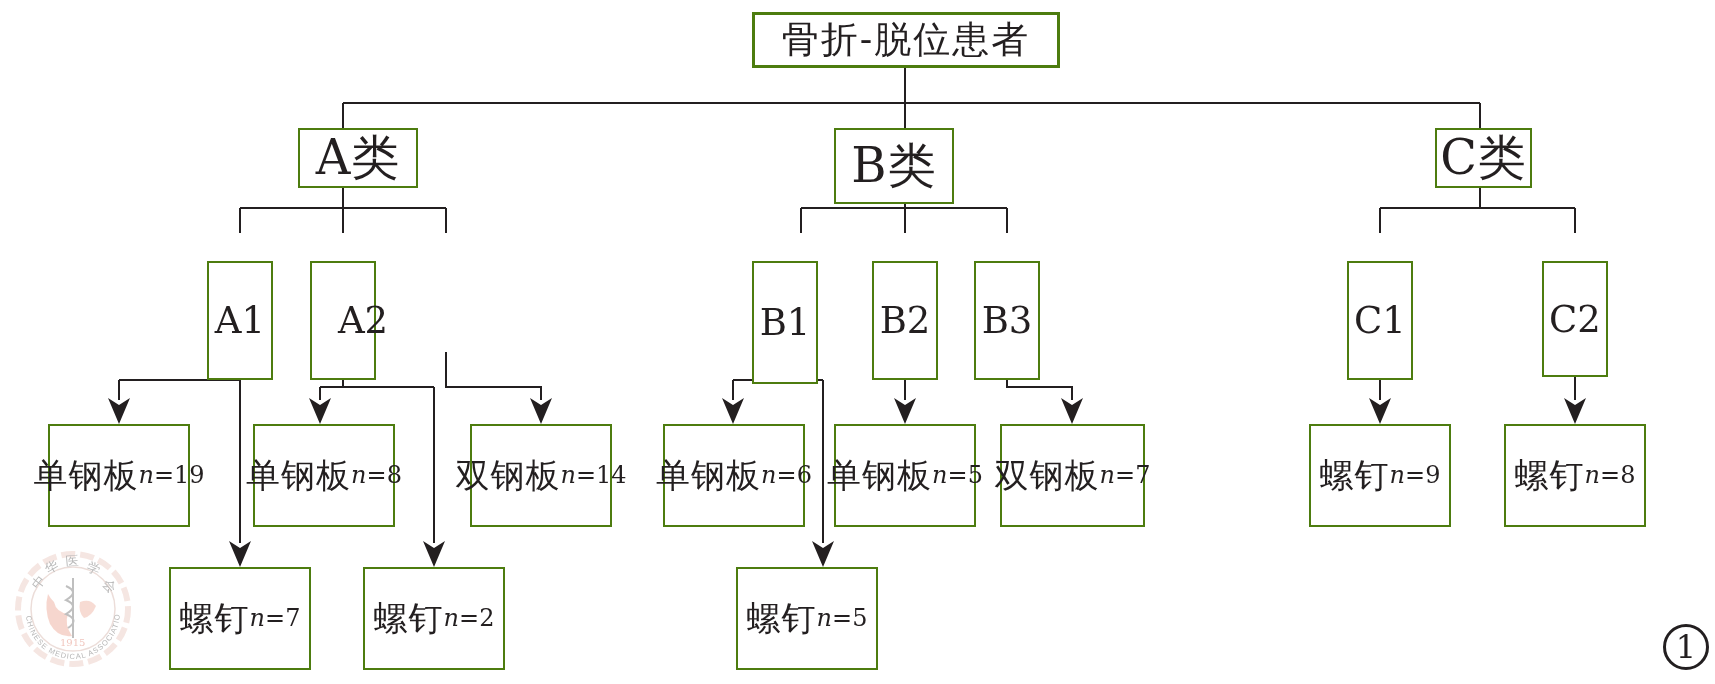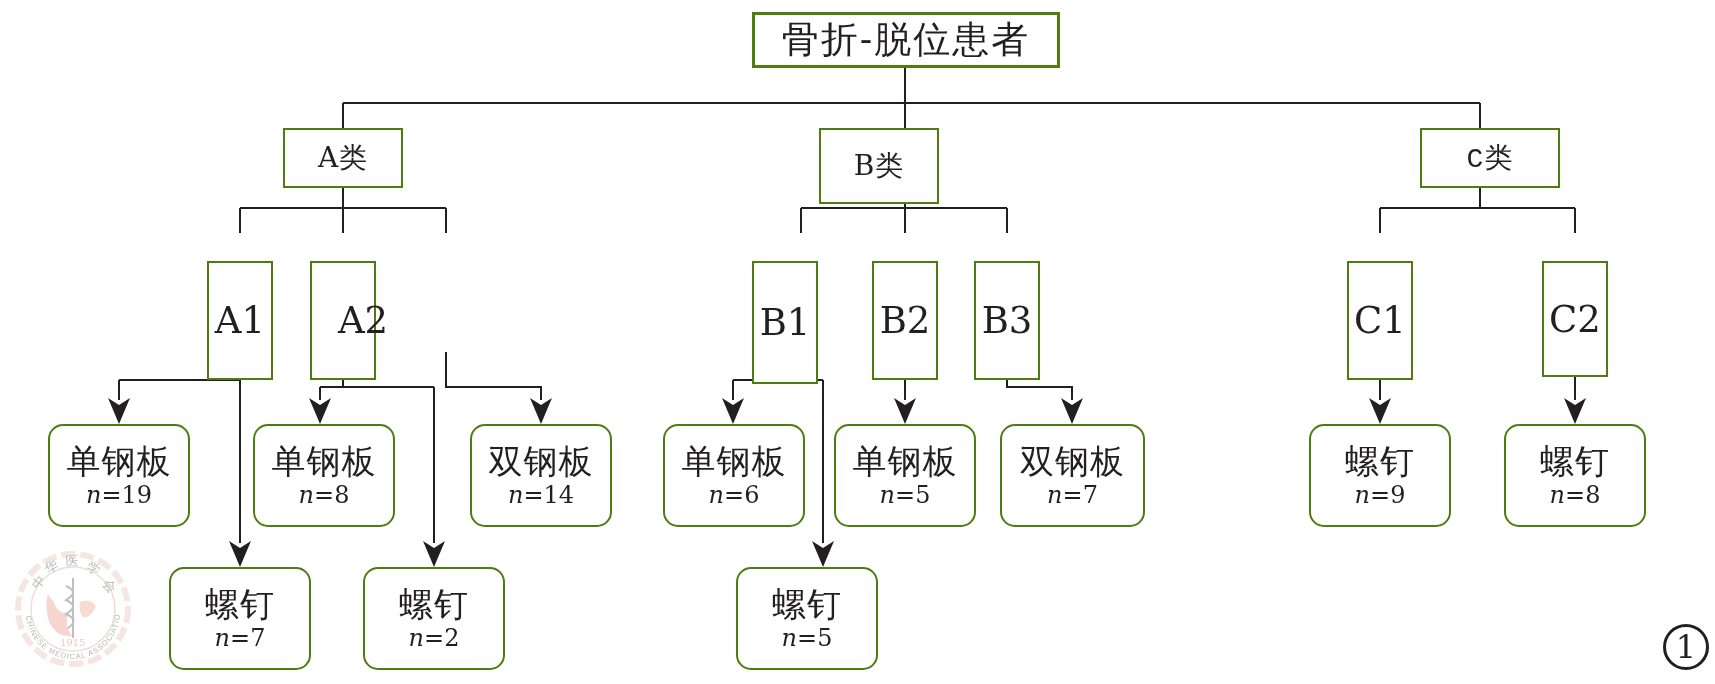--- a/index.html
+++ b/index.html
@@ -6,23 +6,23 @@
   .stage{
     position:relative;width:1715px;height:684px;background:#ffffff;
     font-family:"DejaVu Serif","Liberation Serif",serif;color:#231f20;overflow:hidden;
   }
   .connectors{position:absolute;left:0;top:0;}
   .box{
     position:absolute;box-sizing:border-box;border:2px solid #4d7c0f;background:#ffffff;
     display:flex;align-items:center;justify-content:center;text-align:center;
   }
   .root-box{border-width:3px;font-size:37px;letter-spacing:2px;}
-  .class-box{font-size:28px;letter-spacing:1px;}
+  .class-box{font-size:48px;letter-spacing:1px;margin-left:15px;}
   .subtype-box{font-size:37px;margin-top:28px;}
-  .outcome-box{flex-direction:column;justify-content:center;line-height:1.18;border-radius:15px;}
+  .outcome-box{flex-direction:row;justify-content:center;line-height:1.18;}
   .outcome-label{font-size:34px;letter-spacing:1px;white-space:nowrap;}
   .n-line{font-size:24px;white-space:nowrap;}
   .n-var{font-style:italic;}
   .fig-badge{
     position:absolute;box-sizing:border-box;border:3px solid #231f20;border-radius:50%;
     display:flex;align-items:center;justify-content:center;
     font-size:32px;background:#ffffff;
   }
   .watermark{position:absolute;opacity:0.85;}
 </style>
@@ -120,21 +120,21 @@
   <div class="box root-box" style="left:752px;top:12px;width:308px;height:56px;">
     <span>骨折-脱位患者</span>
   </div>
 
   <div class="box class-box" style="left:283px;top:128px;width:120px;height:60px;">
     <span>A类</span>
   </div>
   <div class="box class-box" style="left:819px;top:128px;width:120px;height:76px;">
     <span>B类</span>
   </div>
-  <div class="box class-box" style="left:1420px;top:128px;width:140px;height:60px;font-family:Liberation Mono, monospace;">
+  <div class="box class-box" style="left:1420px;top:128px;width:97px;height:60px;">
     <span>C类</span>
   </div>
 
   <div class="box subtype-box" style="left:207px;top:233px;width:66px;height:119px;">
     <span>A1</span>
   </div>
   <div class="box subtype-box" style="left:310px;top:233px;width:66px;height:119px;padding-left:40px;">
     <span>A2</span>
   </div>
   <div class="box subtype-box" style="left:752px;top:233px;width:66px;height:123px;">

